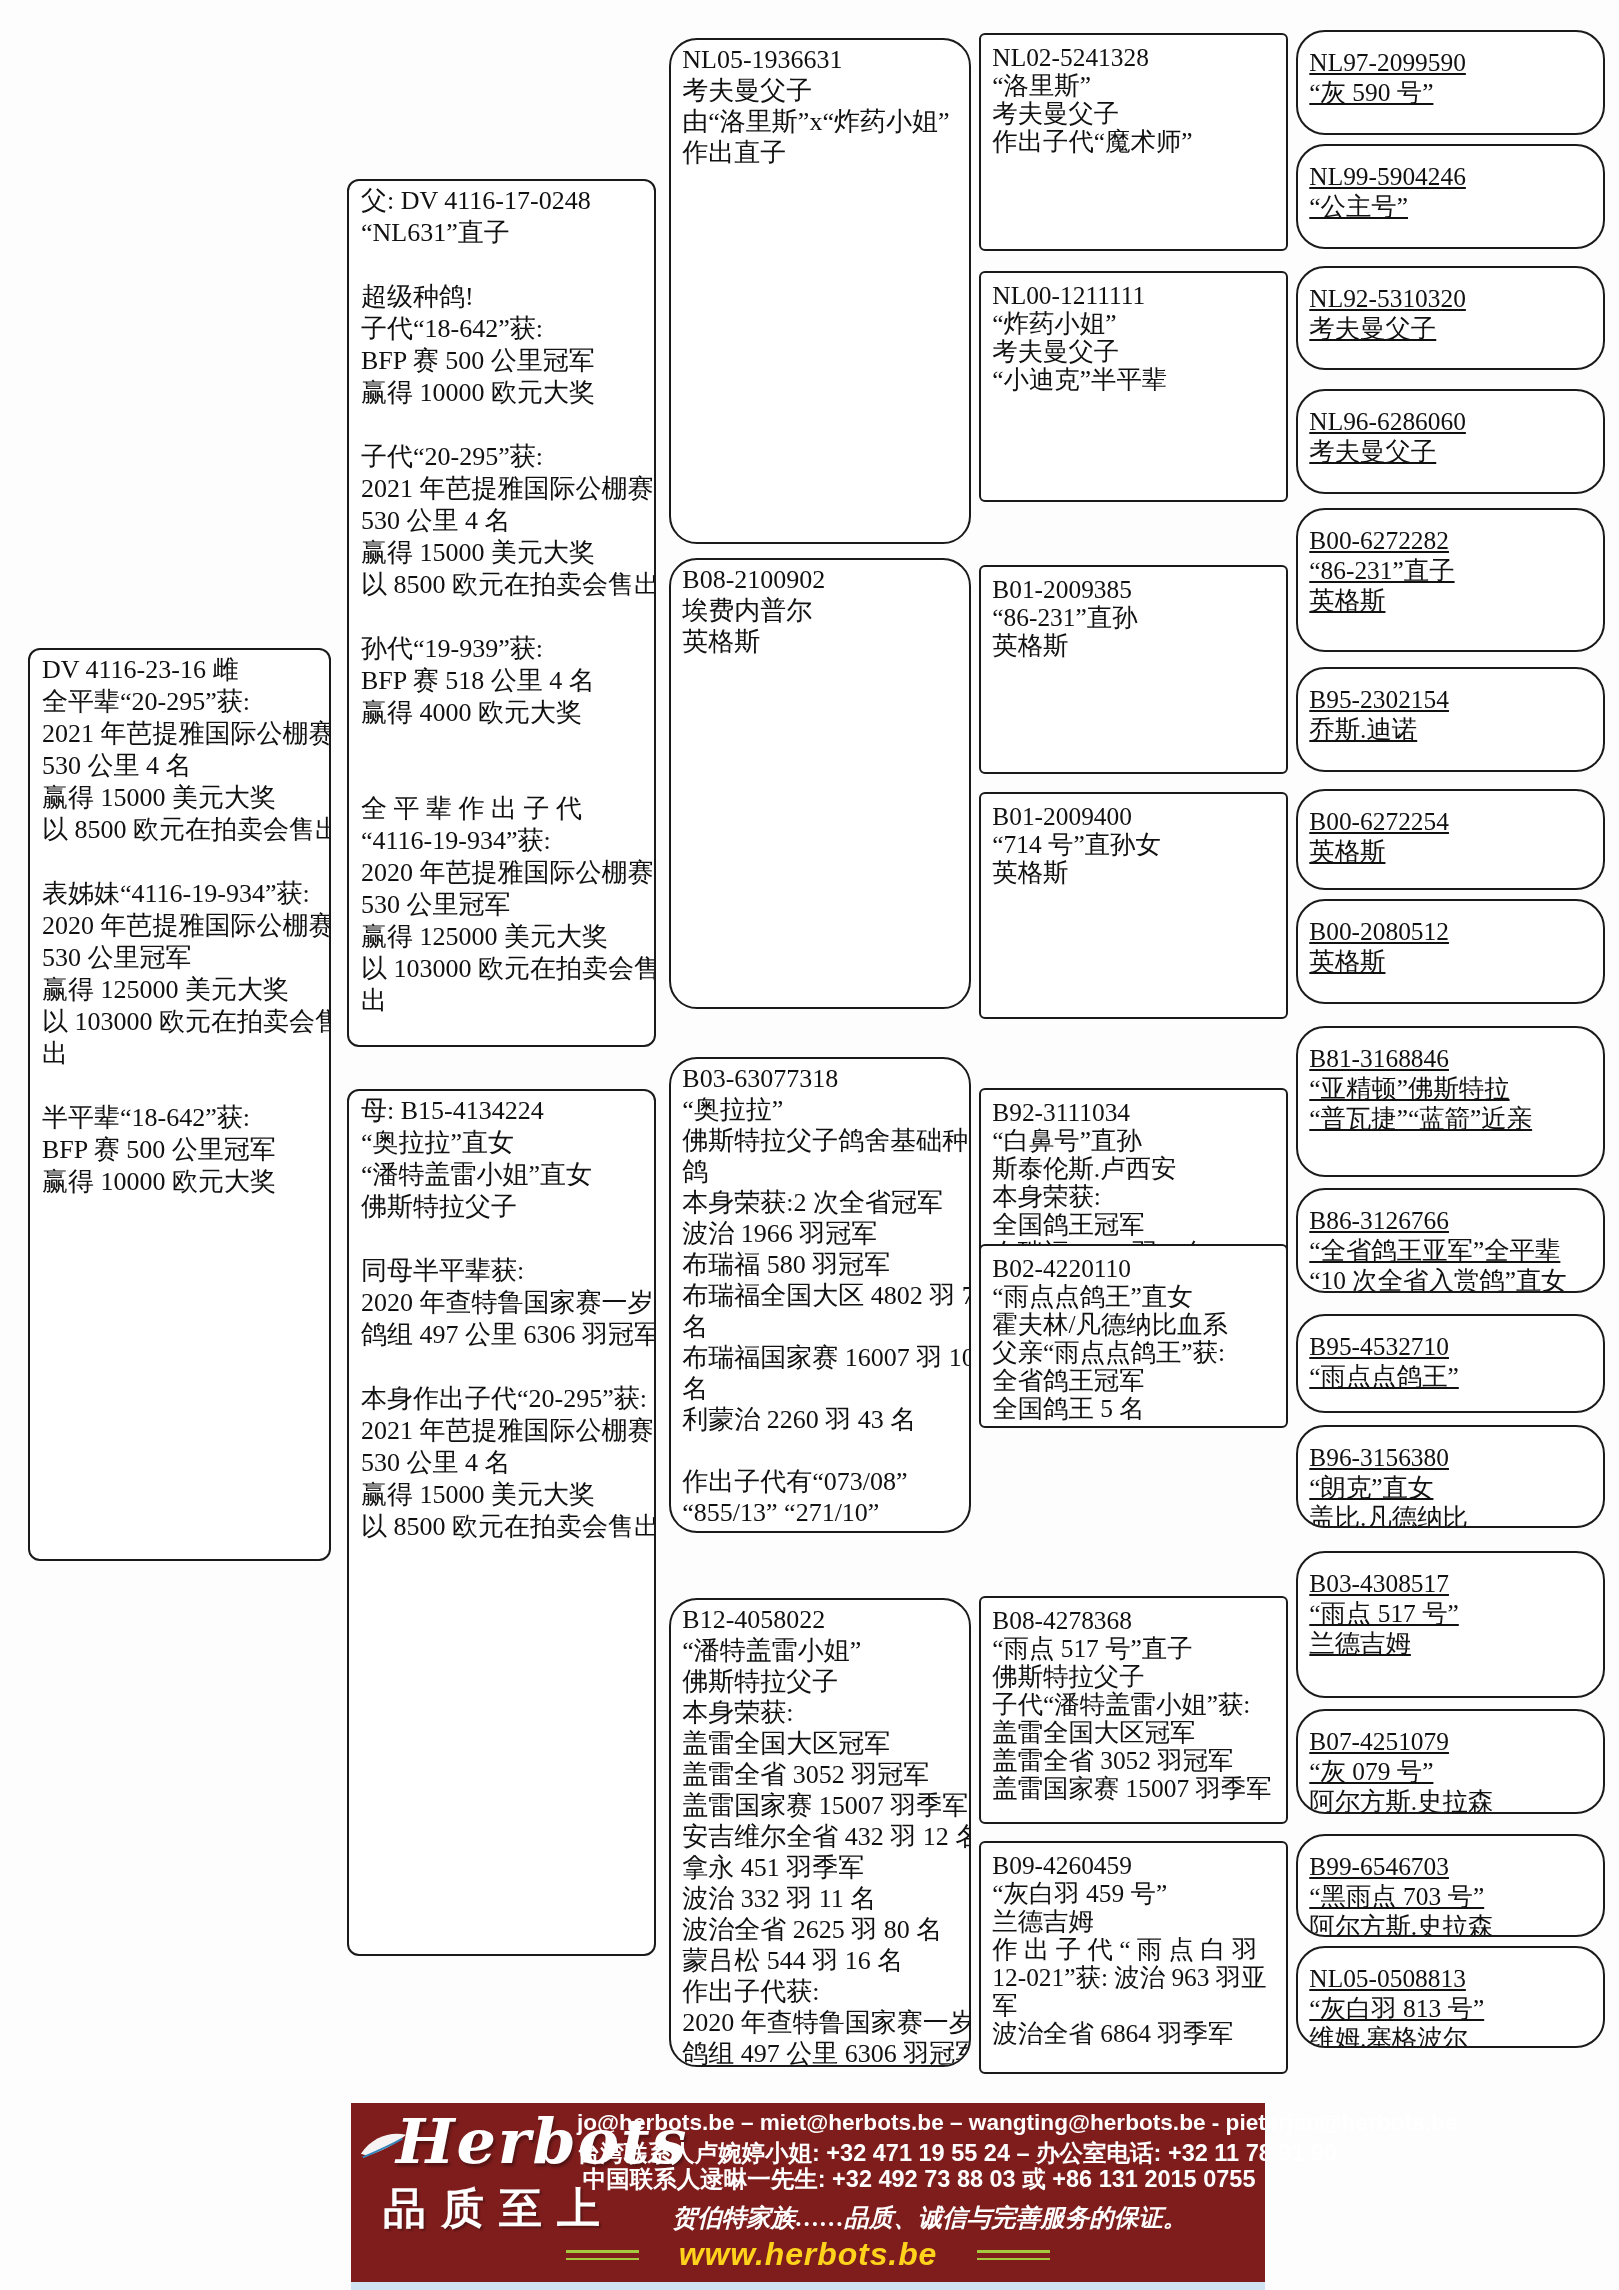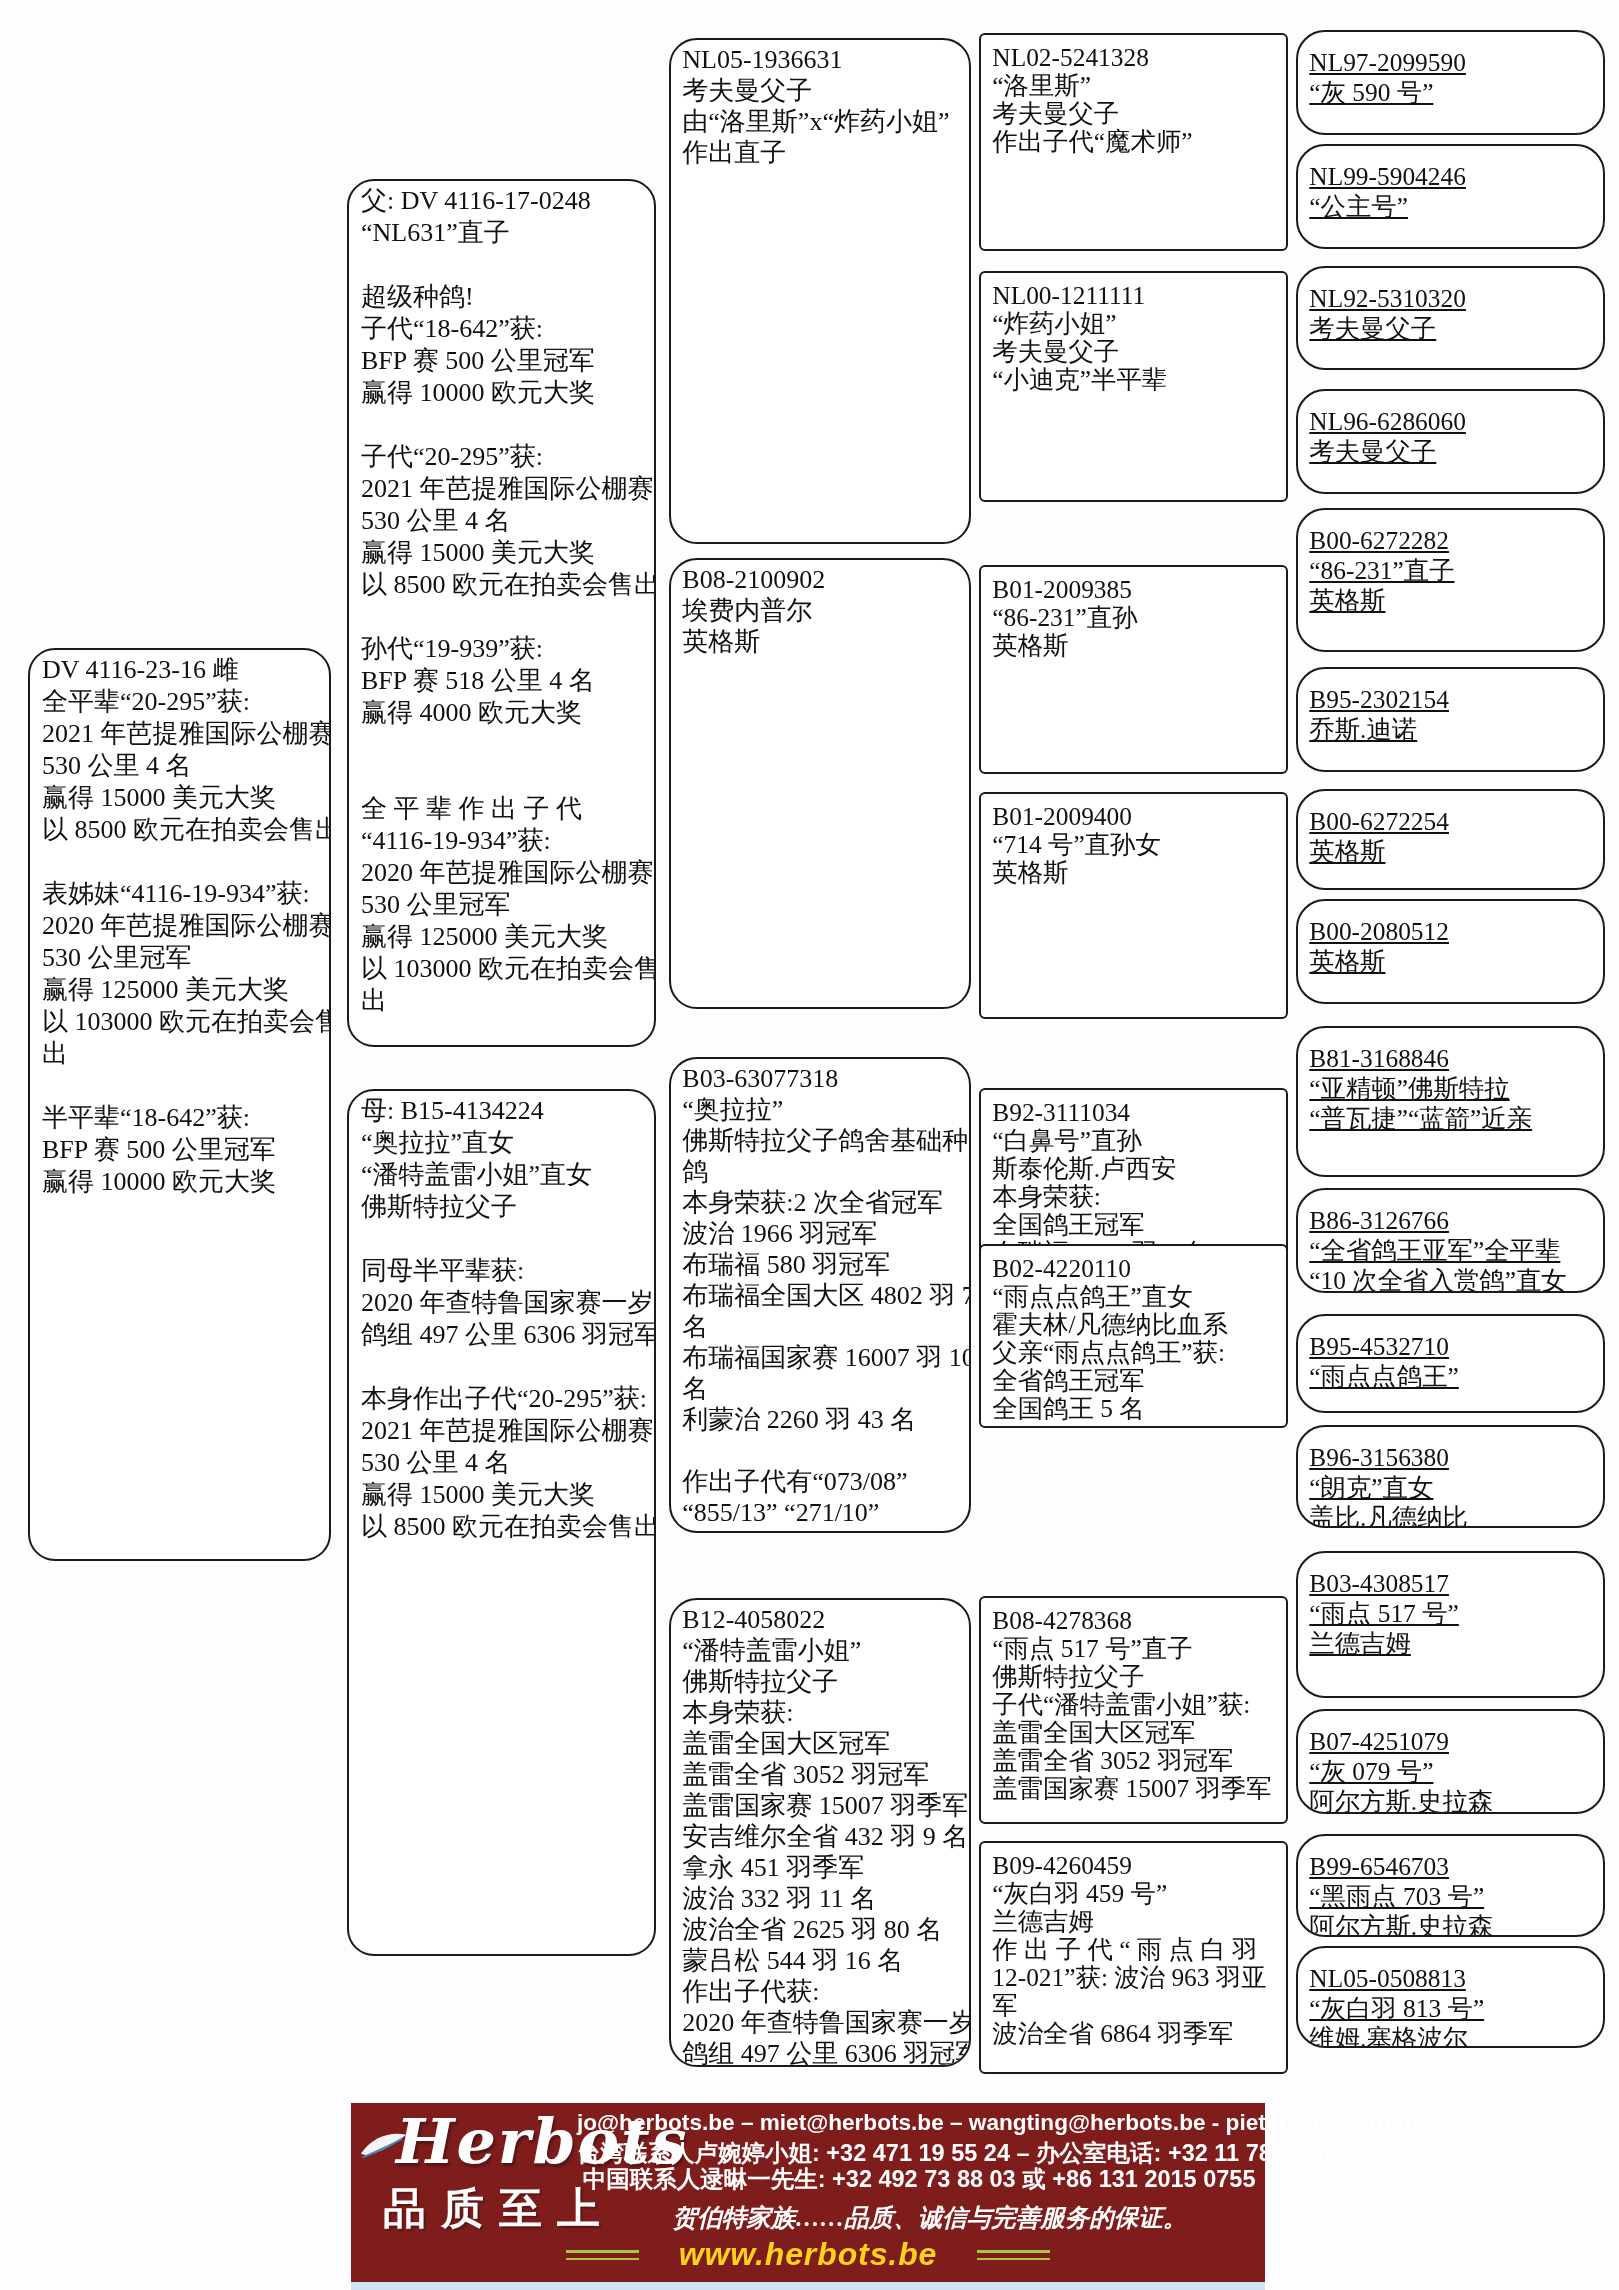--- a/index.html
+++ b/index.html
@@ -10,21 +10,21 @@
     overflow:hidden;
   }
   .box {
     position:absolute; background:#fff; border:2.8px solid #1a1a1a;
     padding:3.8px 11.3px; overflow:hidden;
   }
   .c1 .line,.c2 .line,.c3 .line { font-size:26px; line-height:32px; }
   .c3 .line { line-height:31px; }
   .c4 .line { font-size:25.4px; line-height:28px; }
   .c5 .line { font-size:25.4px; line-height:30px; }
-  .c1,.c2 { border-radius:27px;padding-left:12px; }
+  .c1,.c2 { border-radius:12px;padding-left:12px; }
   .c3 { border-radius:28px; }
   .c4 { border-radius:6px; padding-top:7.5px; }
   .c5 { border-radius:29px; padding-top:15px;text-decoration:underline; }
   .line { white-space:nowrap; }
   .line:empty::before { content:"\00a0"; }
 
   #banner {
     position:absolute; left:351px; top:2103px; width:914px; height:179px;
     font-family:"Liberation Sans","DejaVu Sans",sans-serif; color:#fff;
   }
@@ -150,21 +150,21 @@
       <div class="line">“855/13” “271/10”</div>
     </div>
   <div class="box c3" style="left:669px;top:1598px;width:302px;height:469px">
       <div class="line">B12-4058022</div>
       <div class="line">“潘特盖雷小姐”</div>
       <div class="line">佛斯特拉父子</div>
       <div class="line">本身荣获:</div>
       <div class="line">盖雷全国大区冠军</div>
       <div class="line">盖雷全省 3052 羽冠军</div>
       <div class="line">盖雷国家赛 15007 羽季军</div>
-      <div class="line">安吉维尔全省 432 羽 9 名</div>
+      <div class="line">安吉维尔全省 432 羽 12 名</div>
       <div class="line">拿永 451 羽季军</div>
       <div class="line">波治 332 羽 11 名</div>
       <div class="line">波治全省 2625 羽 80 名</div>
       <div class="line">蒙吕松 544 羽 16 名</div>
       <div class="line">作出子代获:</div>
       <div class="line">2020 年查特鲁国家赛一岁</div>
       <div class="line">鸽组 497 公里 6306 羽冠军</div>
     </div>
 
   <div class="box c4" style="left:979px;top:33px;width:309px;height:218px">

